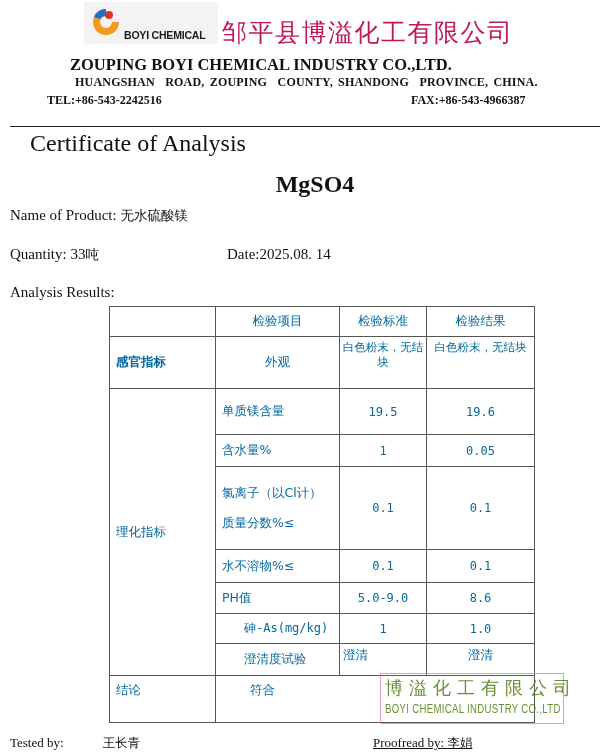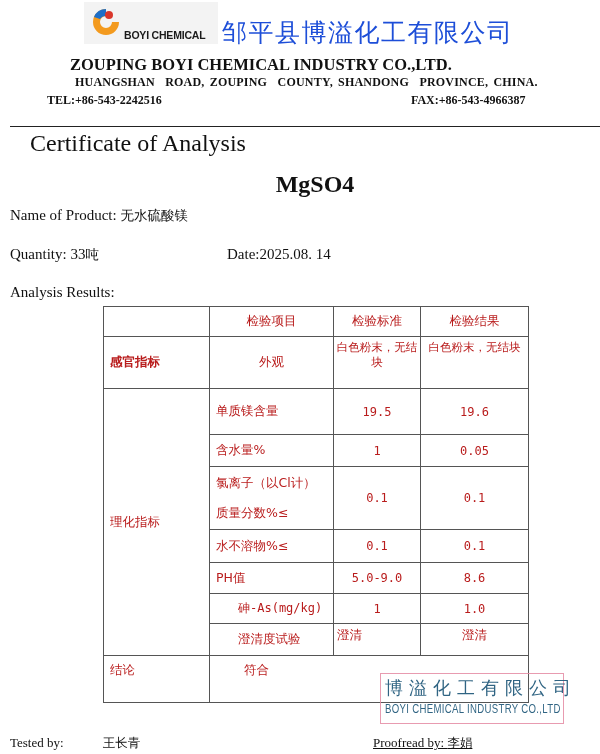--- a/index.html
+++ b/index.html
@@ -3,52 +3,52 @@
   <meta charset="utf-8">
   <style>
     html, body { margin: 0; padding: 0; background: #ffffff; }
     body { width: 600px; height: 754px; position: relative; overflow: hidden; color: #111; font-family: "Liberation Serif", serif; }
     .abs { position: absolute; }
     
     .logo-box { left: 84px; top: 2px; width: 134px; height: 42px; background: #f3f3f3; }
     .logo-mark { left: 6px; top: 4px; width: 32px; height: 32px; }
     .logo-cn { left: 40px; top: 2px; font-family: "DejaVu Sans", sans-serif; font-weight: bold; font-size: 20px; color: #1a1a1a; letter-spacing: 1px; }
     .logo-en { left: 40px; top: 27px; font-family: "Liberation Sans", sans-serif; font-weight: bold; font-size: 10.5px; color: #1a1a1a; letter-spacing: -0.2px; }
-    .company-cn { left: 222px; top: 16px; font-family: "DejaVu Sans", sans-serif; font-size: 25px; color: #1d4ed8; letter-spacing: 1.5px; }
+    .company-cn { left: 222px; top: 16px; font-family: "DejaVu Sans", sans-serif; font-size: 25px; color: #be185d; letter-spacing: 1.5px; }
     .company-en { left: 0; width: 600px; top: 55px; text-align: left; font-weight: bold; font-size: 16.5px; padding-left: 30px; box-sizing: border-box; margin-left: 40px; }
     .address { left: 75px; top: 75px; font-weight: bold; font-size: 12px; letter-spacing: 0.2px; word-spacing: 2px; }
     .tel { left: 47px; top: 93px; font-weight: bold; font-size: 12px; }
     .fax { left: 411px; top: 93px; font-weight: bold; font-size: 12px; }
     .rule { left: 10px; top: 126px; width: 590px; height: 1px; background: #222; }
     .title { left: 0; width: 515px; top: 130px; font-weight: normal; font-size: 24px; padding-left: 30px; box-sizing: border-box; }
     .product-code { left: 0; width: 600px; top: 171px; text-align: center; font-weight: bold; font-size: 24px; padding-left: 30px; box-sizing: border-box; }
     .meta { font-size: 15px; }
     .name-line { left: 10px; top: 207px; }
     .qty-line { left: 10px; top: 246px; }
     .date-line { left: 227px; top: 246px; }
     .ar-line { left: 10px; top: 284px; }
     .cn { font-family: "DejaVu Sans", sans-serif; font-size: 13.5px; }
     
-    .tbl { left: 103px; top: 306px; border-collapse: collapse; font-family: "DejaVu Sans", sans-serif; font-size: 12.5px; color: #b91c1c; border-radius: 15px; }
+    .tbl { left: 109px; top: 306px; border-collapse: collapse; font-family: "DejaVu Sans", sans-serif; font-size: 12.5px; color: #0369a1; border-radius: 15px; }
     .tbl td { border: 1px solid #555; padding: 0; vertical-align: middle; }
     .c1 { width: 105px; }
     .c2 { width: 123px; }
     .c3 { width: 86px; }
     .c4 { width: 107px; }
     .center { text-align: center; }
     .left { text-align: left; padding-left: 6px !important; }
     .indent { text-align: left; padding-left: 28px !important; }
     .bold { font-weight: bold; }
     .small { font-size: 11.5px; line-height: 15px; }
     .num { font-family: "DejaVu Sans Mono", monospace; font-size: 12px; }
     .top { vertical-align: top !important; padding-top: 3px !important; }
     .tested { left: 10px; top: 735px; font-size: 13px; }
     .proof { left: 373px; top: 735px; font-size: 13px; text-decoration: underline; }
     
-    .stamp { left: 380px; top: 673px; width: 182px; height: 49px; border: 1.5px solid #e58aa3; opacity: 0.85; color: #0c4a6e; font-family: "DejaVu Serif", serif; }
+    .stamp { left: 380px; top: 673px; width: 182px; height: 49px; border: 1.5px solid #e58aa3; opacity: 0.85; color: #4d7c0f; font-family: "DejaVu Serif", serif; }
     .stamp-cn { position: absolute; left: 4px; top: 2px; font-size: 18px; letter-spacing: 6px; white-space: nowrap; }
     .stamp-en { position: absolute; left: 4px; top: 28px; font-family: "Liberation Sans", sans-serif; font-size: 12px; letter-spacing: 0.4px; transform: scaleX(0.8); transform-origin: left; white-space: nowrap; }
   </style>
 </head>
 <body>
 
 <div class="abs logo-box">
   <svg class="abs logo-mark" viewBox="0 0 32 32">
     <path d="M16 3 A13 13 0 1 0 29 16 L22 16 A6 6 0 1 1 16 10 Z" fill="#f39a1e"></path>
     <path d="M16 3 A13 13 0 0 0 4 11 L10 13 A7 7 0 0 1 16 10 Z" fill="#1e6fc8"></path>
@@ -94,21 +94,21 @@
     <td class="left" rowspan="7">理化指标</td>
     <td class="left">单质镁含量</td>
     <td class="center num">19.5</td>
     <td class="center num">19.6</td>
   </tr>
   <tr style="height:32px;">
     <td class="left">含水量%</td>
     <td class="center num">1</td>
     <td class="center num">0.05</td>
   </tr>
-  <tr style="height:63px;">
+  <tr style="height:83px;">
     <td class="left" style="line-height:30px;">
       <div>氯离子（以Cl计）</div>
       <div>质量分数%≤</div>
     </td>
     <td class="center num">0.1</td>
     <td class="center num">0.1</td>
   </tr>
   <tr style="height:33px;">
     <td class="left">水不溶物%≤</td>
     <td class="center num">0.1</td>

